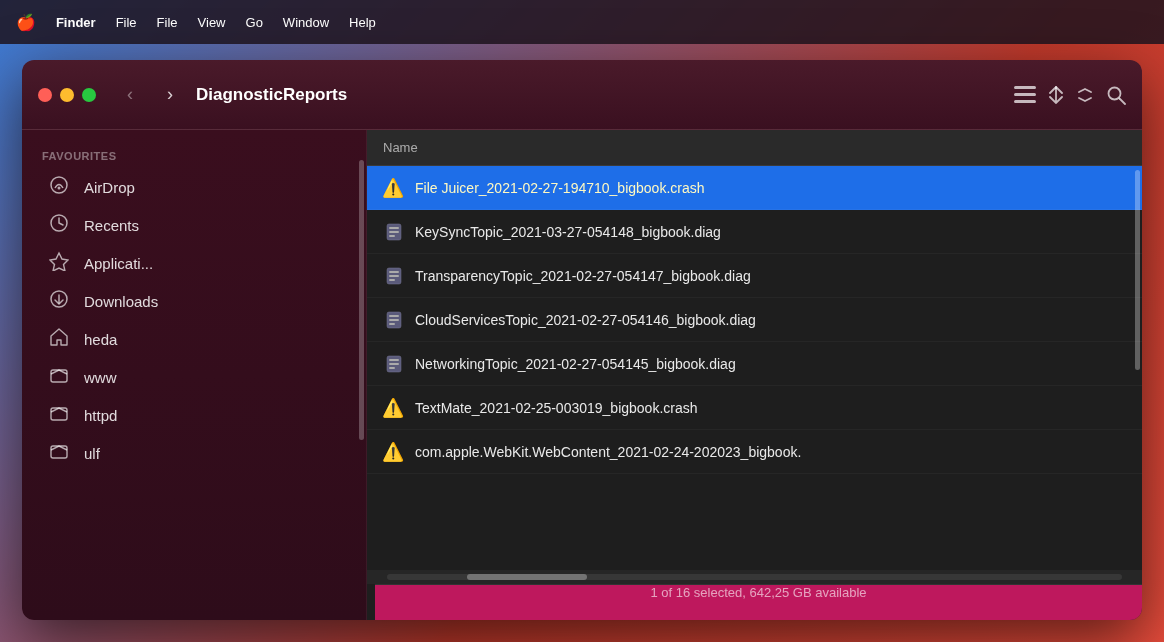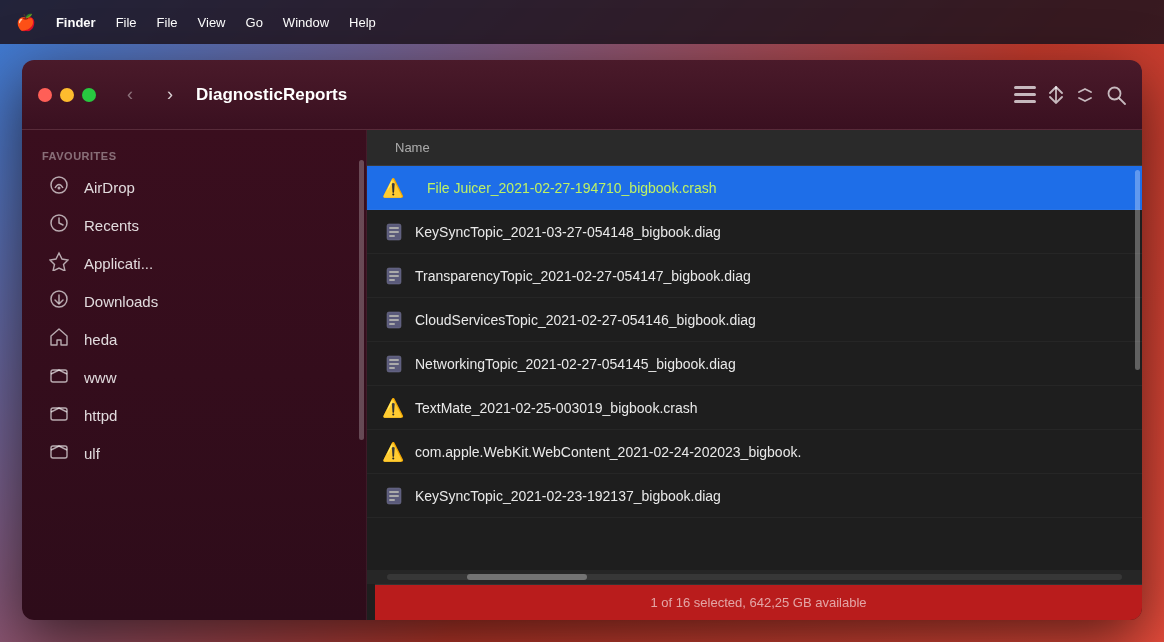--- a/index.html
+++ b/index.html
@@ -189,21 +189,20 @@
       height: 36px;
       background: #2a2a2a;
       border-bottom: 1px solid #3a3a3a;
       display: flex;
       align-items: center;
       padding: 0 16px;
     }
     .file-list-header-label {
       color: rgba(255,255,255,0.6);
       font-size: 13px;
-      margin-left: 12px;
     }
 
     .file-list {
       flex: 1;
       overflow-y: auto;
       position: relative;
     }
 
     .file-row {
       display: flex;
@@ -229,42 +228,41 @@
     }
 
     .file-name {
       font-size: 14px;
       color: rgba(255,255,255,0.9);
       white-space: nowrap;
       overflow: hidden;
       text-overflow: ellipsis;
     }
     .file-row.selected .file-name {
-      color: #bef264;
-      margin-left: 12px;
+      color: #fef9c3;
     }
 
     
     .file-scrollbar {
       position: absolute;
       right: 2px;
       top: 4px;
       width: 5px;
       height: 200px;
       background: rgba(255,255,255,0.3);
       border-radius: 3px;
     }
 
     
     .status-bar {
       height: 36px;
-      background: #b91c1c;
+      background: #be185d;
       border-top: 1px solid #333;
       display: flex;
-      align-items: center;
+      align-items: flex-start;
       justify-content: center;
       gap: 8px;
       margin-left: 8px;
     }
 
     
     .h-scrollbar-container {
       height: 14px;
       background: #262626;
       display: flex;
@@ -491,31 +489,20 @@
           <span class="file-name">NetworkingTopic_2021-02-27-054145_bigbook.diag</span>
         </div>
         <div class="file-row">
           <span class="file-icon">⚠️</span>
           <span class="file-name">TextMate_2021-02-25-003019_bigbook.crash</span>
         </div>
         <div class="file-row">
           <span class="file-icon">⚠️</span>
           <span class="file-name">com.apple.WebKit.WebContent_2021-02-24-202023_bigbook.</span>
         </div>
-        <div class="file-row">
-          <span class="file-icon">
-            <svg width="20" height="20" viewBox="0 0 20 20" fill="none">
-              <rect x="3" y="2" width="14" height="16" rx="2" fill="#5a5a7a" stroke="#7a7a9a" stroke-width="0.5"></rect>
-              <rect x="5" y="5" width="10" height="2" rx="1" fill="#aaa"></rect>
-              <rect x="5" y="9" width="10" height="2" rx="1" fill="#aaa"></rect>
-              <rect x="5" y="13" width="6" height="2" rx="1" fill="#aaa"></rect>
-            </svg>
-          </span>
-          <span class="file-name">KeySyncTopic_2021-02-23-192137_bigbook.diag</span>
-        </div>
       </div>
 
       <div class="h-scrollbar-container">
         <div class="h-scrollbar-track">
           <div class="h-scrollbar-thumb"></div>
         </div>
       </div>
 
       <div class="status-bar">
         <span class="status-text">1 of 16 selected, 642,25 GB available</span>

